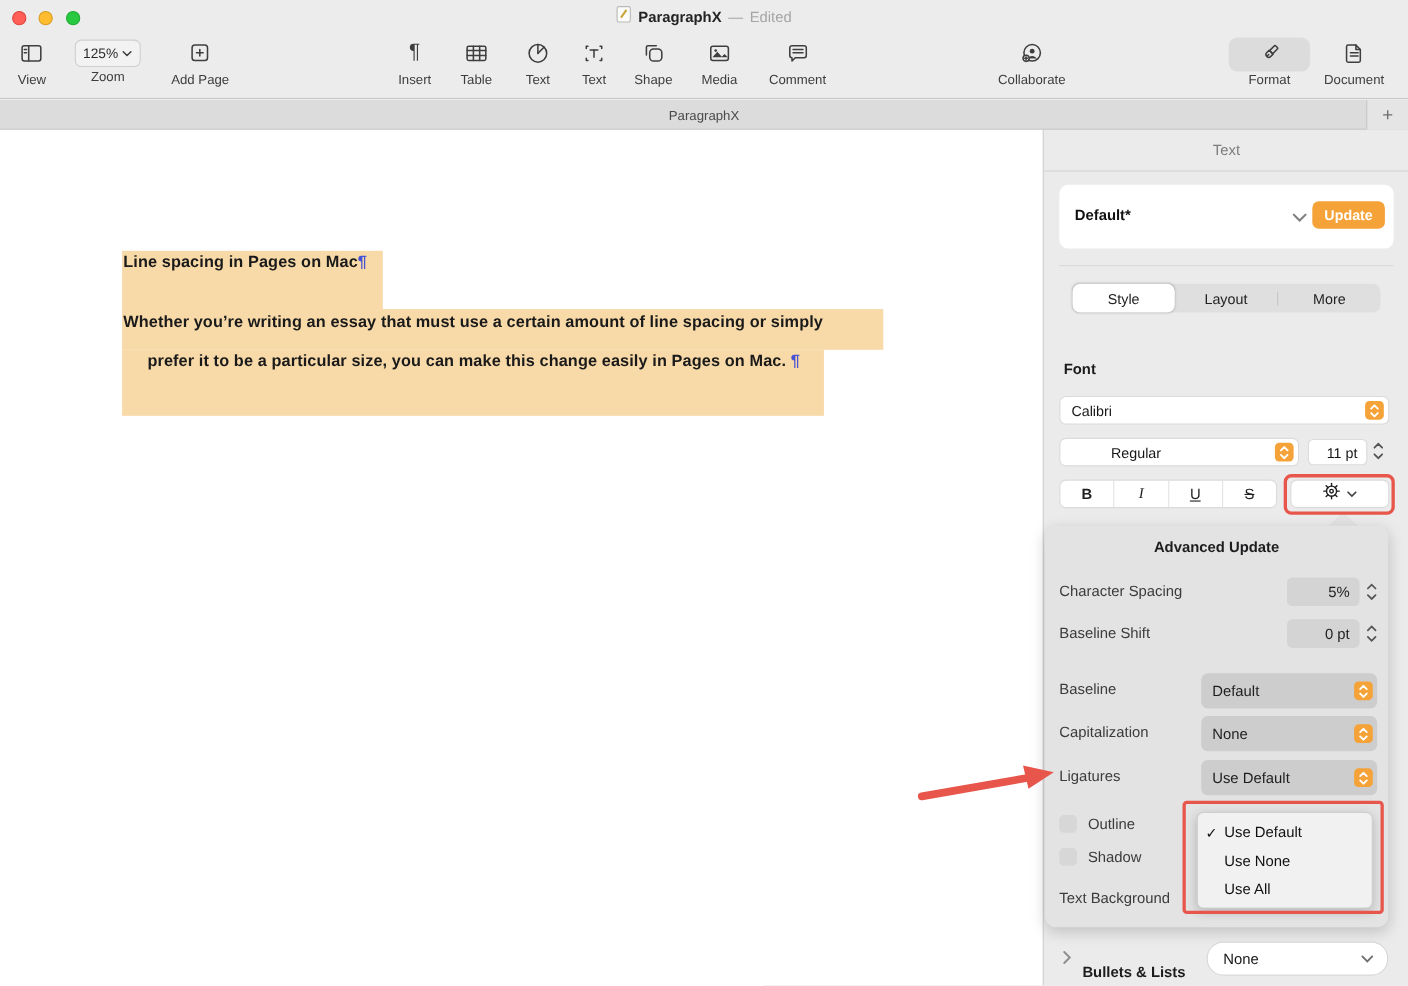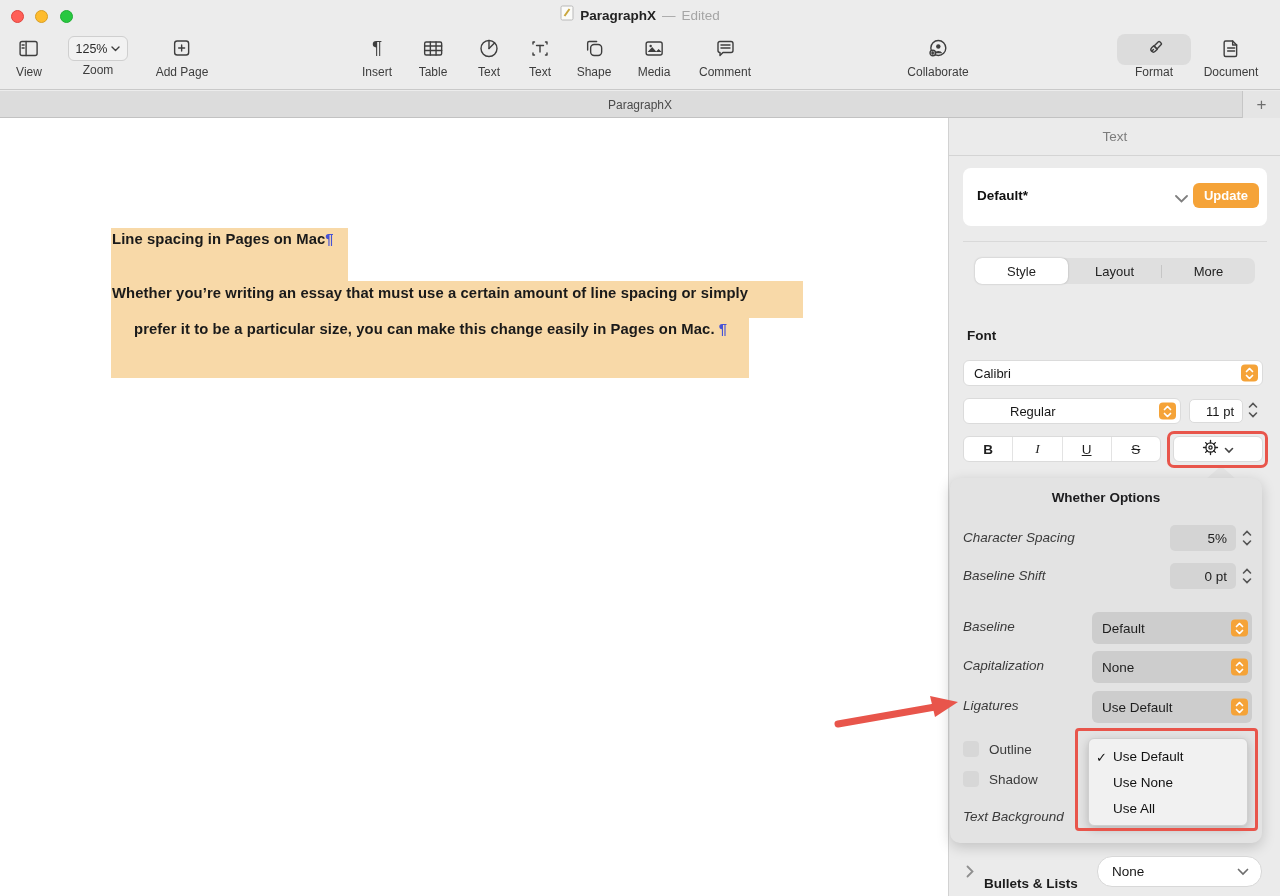--- a/index.html
+++ b/index.html
@@ -56,21 +56,21 @@
   .gray-stepper { position:absolute; width:12px; height:22px; display:flex; flex-direction:column; align-items:center; justify-content:center; gap:2px; }
   .bius { position:absolute; left:14px; top:318px; width:198px; height:26px; background:#fff; border:1px solid #dbdbdb; border-radius:6px; display:flex; }
   .bius-btn { flex:1; display:flex; align-items:center; justify-content:center; font-size:13.5px; color:#1f1f1f; border-right:1px solid #e3e3e3; }
   .bius-btn:last-child { border-right:none; }
   .gear-btn { position:absolute; left:224px; top:318px; width:90px; height:26px; background:#fff; border:1px solid #dbdbdb; border-radius:6px; display:flex; align-items:center; justify-content:center; gap:5px; }
 
   
   .popover { position:absolute; left:950px; top:478px; width:312px; height:365px; background:#e3e3e3; border-radius:10px; box-shadow:0 4px 14px rgba(0,0,0,.18); }
   .pop-arrow { position:absolute; left:1206px; top:466px; width:0; height:0; border-left:15px solid transparent; border-right:15px solid transparent; border-bottom:13px solid #e3e3e3; }
   .pop-title { position:absolute; left:0; top:12px; width:312px; text-align:center; font-size:13.5px; font-weight:bold; color:#1d1d1f; }
-  .pop-label { position:absolute; left:13px; font-size:13.5px; color:#3b3b3b; white-space:nowrap;font-style:italic; }
+  .pop-label { position:absolute; left:13px; font-size:13.5px; color:#3b3b3b; white-space:nowrap; }
   .pop-field { position:absolute; height:26px; background:#d4d4d4; border-radius:5px; display:flex; align-items:center; justify-content:flex-end; padding:0 9px; font-size:13.5px; color:#1e1e1e; }
   .pop-select { position:absolute; left:142px; width:160px; height:32px; background:#cdcdcd; border-radius:6px; display:flex; align-items:center; padding:0 10px; font-size:13.5px; color:#1e1e1e; }
   .checkbox { position:absolute; left:13px; width:16px; height:16px; background:#d7d7d7; border-radius:4px; }
   .chk-label { position:absolute; left:39px; font-size:13.5px; color:#3b3b3b; }
 
   
   .lig-menu { position:absolute; left:1088px; top:738px; width:160px; height:88px; background:#f1f1f1; border:1px solid #cfcfcf; border-radius:6px; box-shadow:0 3px 10px rgba(0,0,0,.2); }
   .lig-item { position:absolute; left:24px; font-size:13.5px; color:#111; white-space:nowrap; }
   .lig-check { position:absolute; left:7px; font-size:13px; font-weight:bold; color:#111; }
 
@@ -352,21 +352,21 @@
         <svg width="10" height="7" viewBox="0 0 10 7" fill="none" stroke="#444" stroke-width="1.6" stroke-linecap="round">
             <polyline points="1.5,1.5 5,5 8.5,1.5"></polyline>
           </svg>
       </span>
     </div>
 
   </div>
 
   <div class="pop-arrow"></div>
   <div class="popover">
-    <div class="pop-title">Whether Options</div>
+    <div class="pop-title">Advanced Update</div>
 
     <div class="pop-label" style="top:52px">Character Spacing</div>
     <div class="pop-field" style="left:220px; top:47px; width:66px;">
         <span>5%</span>
       </div>
     <div class="gray-stepper" style="left:291px; top:49px;">
       <svg width="10" height="7" viewBox="0 0 10 7" fill="none" stroke="#555" stroke-width="1.6" stroke-linecap="round">
           <polyline points="1.5,5 5,1.5 8.5,5"></polyline>
         </svg>
       <svg width="10" height="7" viewBox="0 0 10 7" fill="none" stroke="#555" stroke-width="1.6" stroke-linecap="round">

